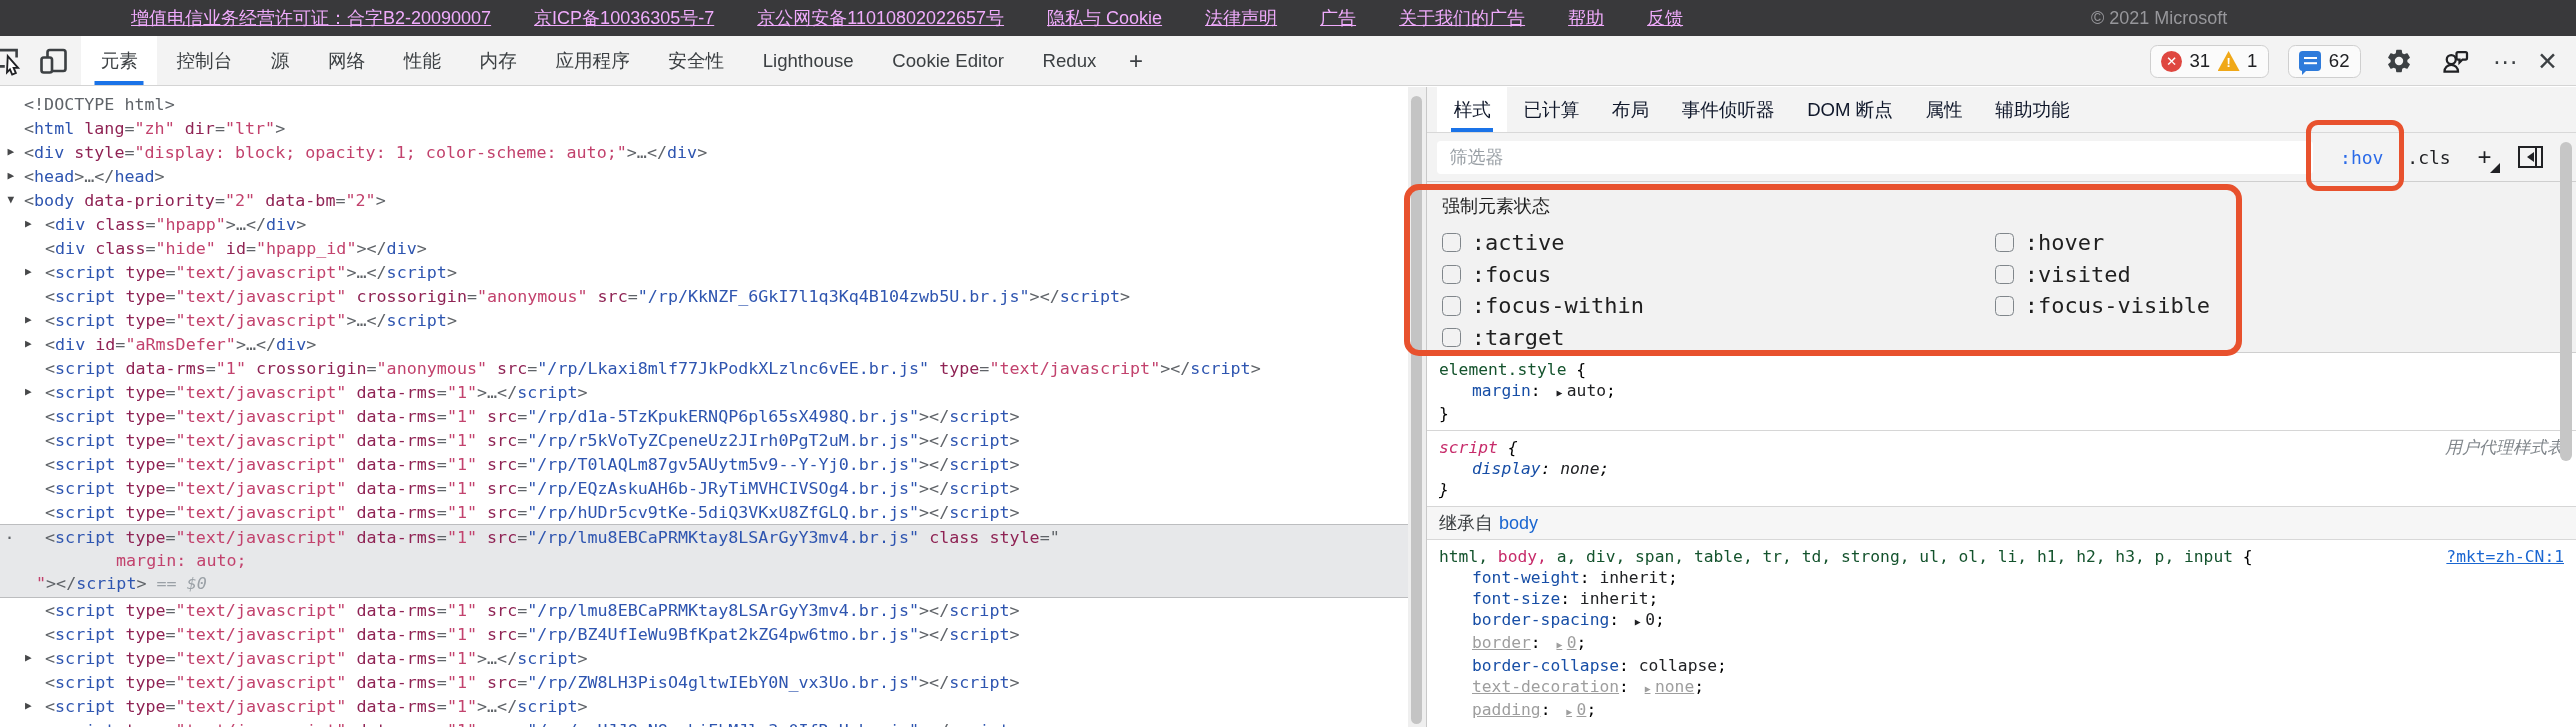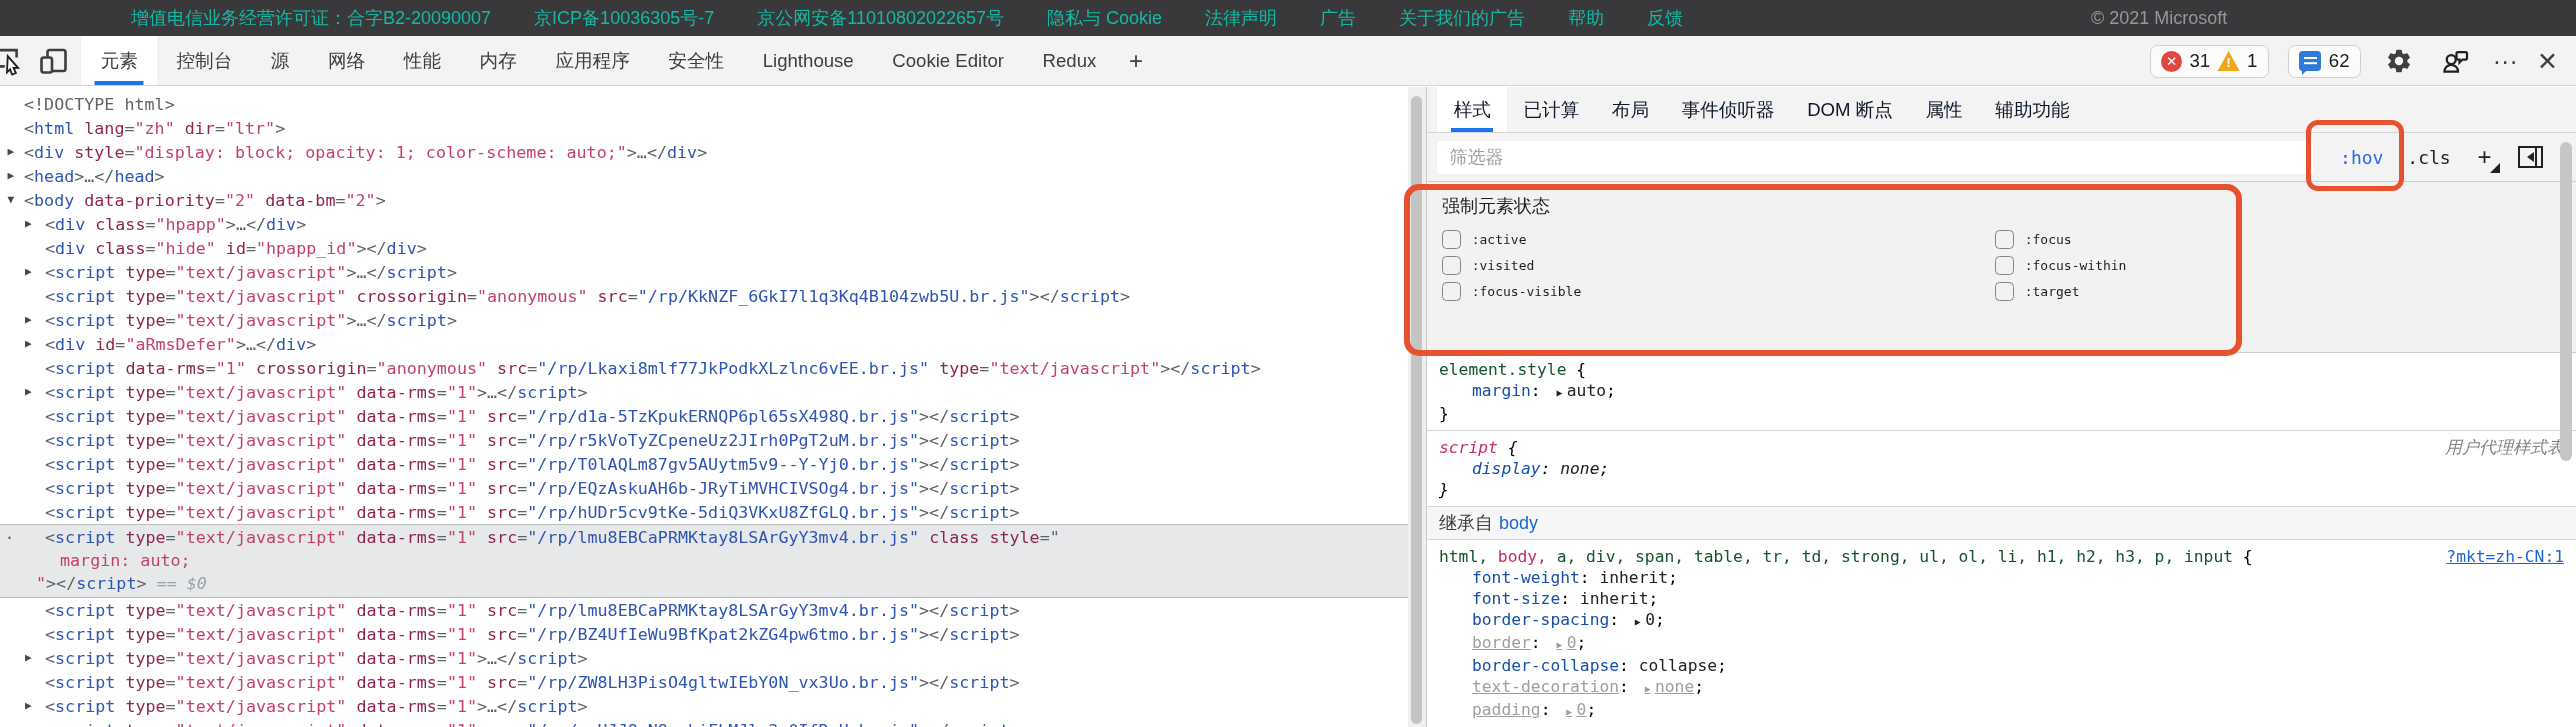--- a/index.html
+++ b/index.html
@@ -4,21 +4,21 @@
 <style>
   * { margin:0; padding:0; box-sizing:border-box; }
   html,body { width:2576px; height:728px; overflow:hidden; background:#fff;
     font-family:"Liberation Sans","DejaVu Sans",sans-serif; }
   .mono { font-family:"DejaVu Sans Mono","Liberation Mono",monospace; }
 
   
   .topbar { position:absolute; left:0; top:0; width:2576px; height:36px;
     background:#39393b; display:flex; align-items:center; }
   .topbar-links { display:flex; gap:43px; padding-left:131px; }
-  .topbar-links span { color:#14b8a6; font-size:18px; white-space:nowrap; }
+  .topbar-links span { color:#f0abfc; font-size:18px; white-space:nowrap;text-decoration:underline; }
   .topbar-copy { position:absolute; left:2091px; top:0; height:36px; line-height:36px;
     color:#97979b; font-size:18px; }
 
   
   .toolbar { position:absolute; left:0; top:36px; width:2576px; height:50px;
     background:#f3f3f3; border-bottom:0.7px solid #d4d4d4; display:flex; align-items:stretch; }
   .tb-icons { display:flex; align-items:center; gap:10.4px; padding-left:0; }
   .tb-icon { width:37px; height:33px; display:flex; align-items:center; justify-content:center; }
   .inspect-icon { margin-left:-12px; }
   .tabs { display:flex; align-items:stretch; margin-left:9px; }
@@ -51,21 +51,21 @@
   .dom-row .exp { position:absolute; top:0; font-size:11px; color:#47484a; }
   .ind0 { padding-left:24px; } .ind0 .exp { left:7.4px; }
   .ind1 { padding-left:45px; } .ind1 .exp { left:25px; }
   .tok-d { color:#5f6368; } .tok-p { color:#5f6368; } .tok-t { color:#2e55b0; }
   .tok-a { color:#8f2354; } .tok-v { color:#c2426d; } .tok-u { color:#2e55b0; }
   .tok-e { color:#5f6368; } .tok-x { color:#9aa0a6; font-style:italic; }
   .tok-s { color:#202124; }
   .sel-block { background:#e7e8ea; border-top:1.5px solid #bcbdbf; border-bottom:1.5px solid #bcbdbf;
     padding:1.5px 0; }
   .sel-block .dom-row { height:23px; line-height:23px; }
-  .sel-line2 { padding-left:60px; }
+  .sel-line2 { padding-left:116px; }
   .sel-line3 { padding-left:36px; }
   .sel-dot { position:absolute; left:4.5px; top:0; color:#5f6368; }
 
   
   .left-scrollbar { position:absolute; left:1408px; top:87px; width:18px; bottom:0; background:#efefef; }
   .left-scrollbar .thumb { position:absolute; left:3px; top:9px; width:11px; height:628px;
     background:#c4c4c4; border-radius:6px; }
   .v-divider { position:absolute; left:1426px; top:87px; width:0.7px; bottom:0; background:#c9c9c9; }
   .right-scrollbar { position:absolute; right:1.5px; width:15px; top:55px; height:319px; }
   .right-scrollbar .thumb { width:12px; height:100%; background:#c6c6c6; border-radius:6px; }
@@ -93,21 +93,21 @@
     position:relative; }
   .sidepanel-icon::before { content:""; position:absolute; left:2.2px; top:3.7px; width:0; height:0;
     border:5.2px solid transparent; border-right:7.4px solid #202124; }
   .sidepanel-icon::after { content:""; position:absolute; right:4.5px; top:0; bottom:0; width:2.2px;
     background:#202124; }
 
   .force-state { background:#f2f2f2; border-bottom:0.7px solid #cfcfcf; height:171px;
     padding:12px 0 0 15px; }
   .fs-title { font-size:18px; color:#1f1f1f; margin-bottom:12px; }
   .fs-grid { display:grid; grid-template-columns:553px auto; row-gap:6.7px; }
-  .fs-item { display:flex; align-items:center; gap:10.4px; font-size:13px; color:#1f1f1f; }
+  .fs-item { display:flex; align-items:center; gap:10.4px; font-size:22px; color:#1f1f1f; }
   .fs-box { width:19.3px; height:19.3px; border:1.9px solid #80868b; border-radius:4.5px; background:transparent; }
 
   .rule { background:#fff; border-bottom:0.7px solid #d6d6d6; padding:6px 12px; font-size:16.3px; }
   .rule .line { line-height:21px; white-space:pre; }
   .rule .prop { padding-left:33px; }
   .sel-plain { color:#14532d; } .sel-pink { color:#c72b6a; }
   .prop-n { color:#174ea6; } .prop-v { color:#202124; }
   .prop.gray .prop-n, .prop.gray .prop-v, .prop.gray .arrow { color:#9e9e9e;text-decoration:underline; }
   .arrow { font-size:9.7px; color:#202124; margin:0 4.5px 0 6px; }
   .origin { float:right; color:#80868b; font-style:italic; font-size:17px;
@@ -258,20 +258,24 @@
 
   <div class="force-state">
     <div class="fs-title">强制元素状态</div>
     <div class="fs-grid" id="fs-grid">
         <label class="fs-item mono">
           <span class="fs-box"></span>
           <span>:active</span>
         </label>
         <label class="fs-item mono">
           <span class="fs-box"></span>
+          <span>:hover</span>
+        </label>
+        <label class="fs-item mono">
+          <span class="fs-box"></span>
           <span>:focus</span>
         </label>
         <label class="fs-item mono">
           <span class="fs-box"></span>
           <span>:visited</span>
         </label>
         <label class="fs-item mono">
           <span class="fs-box"></span>
           <span>:focus-within</span>
         </label>

